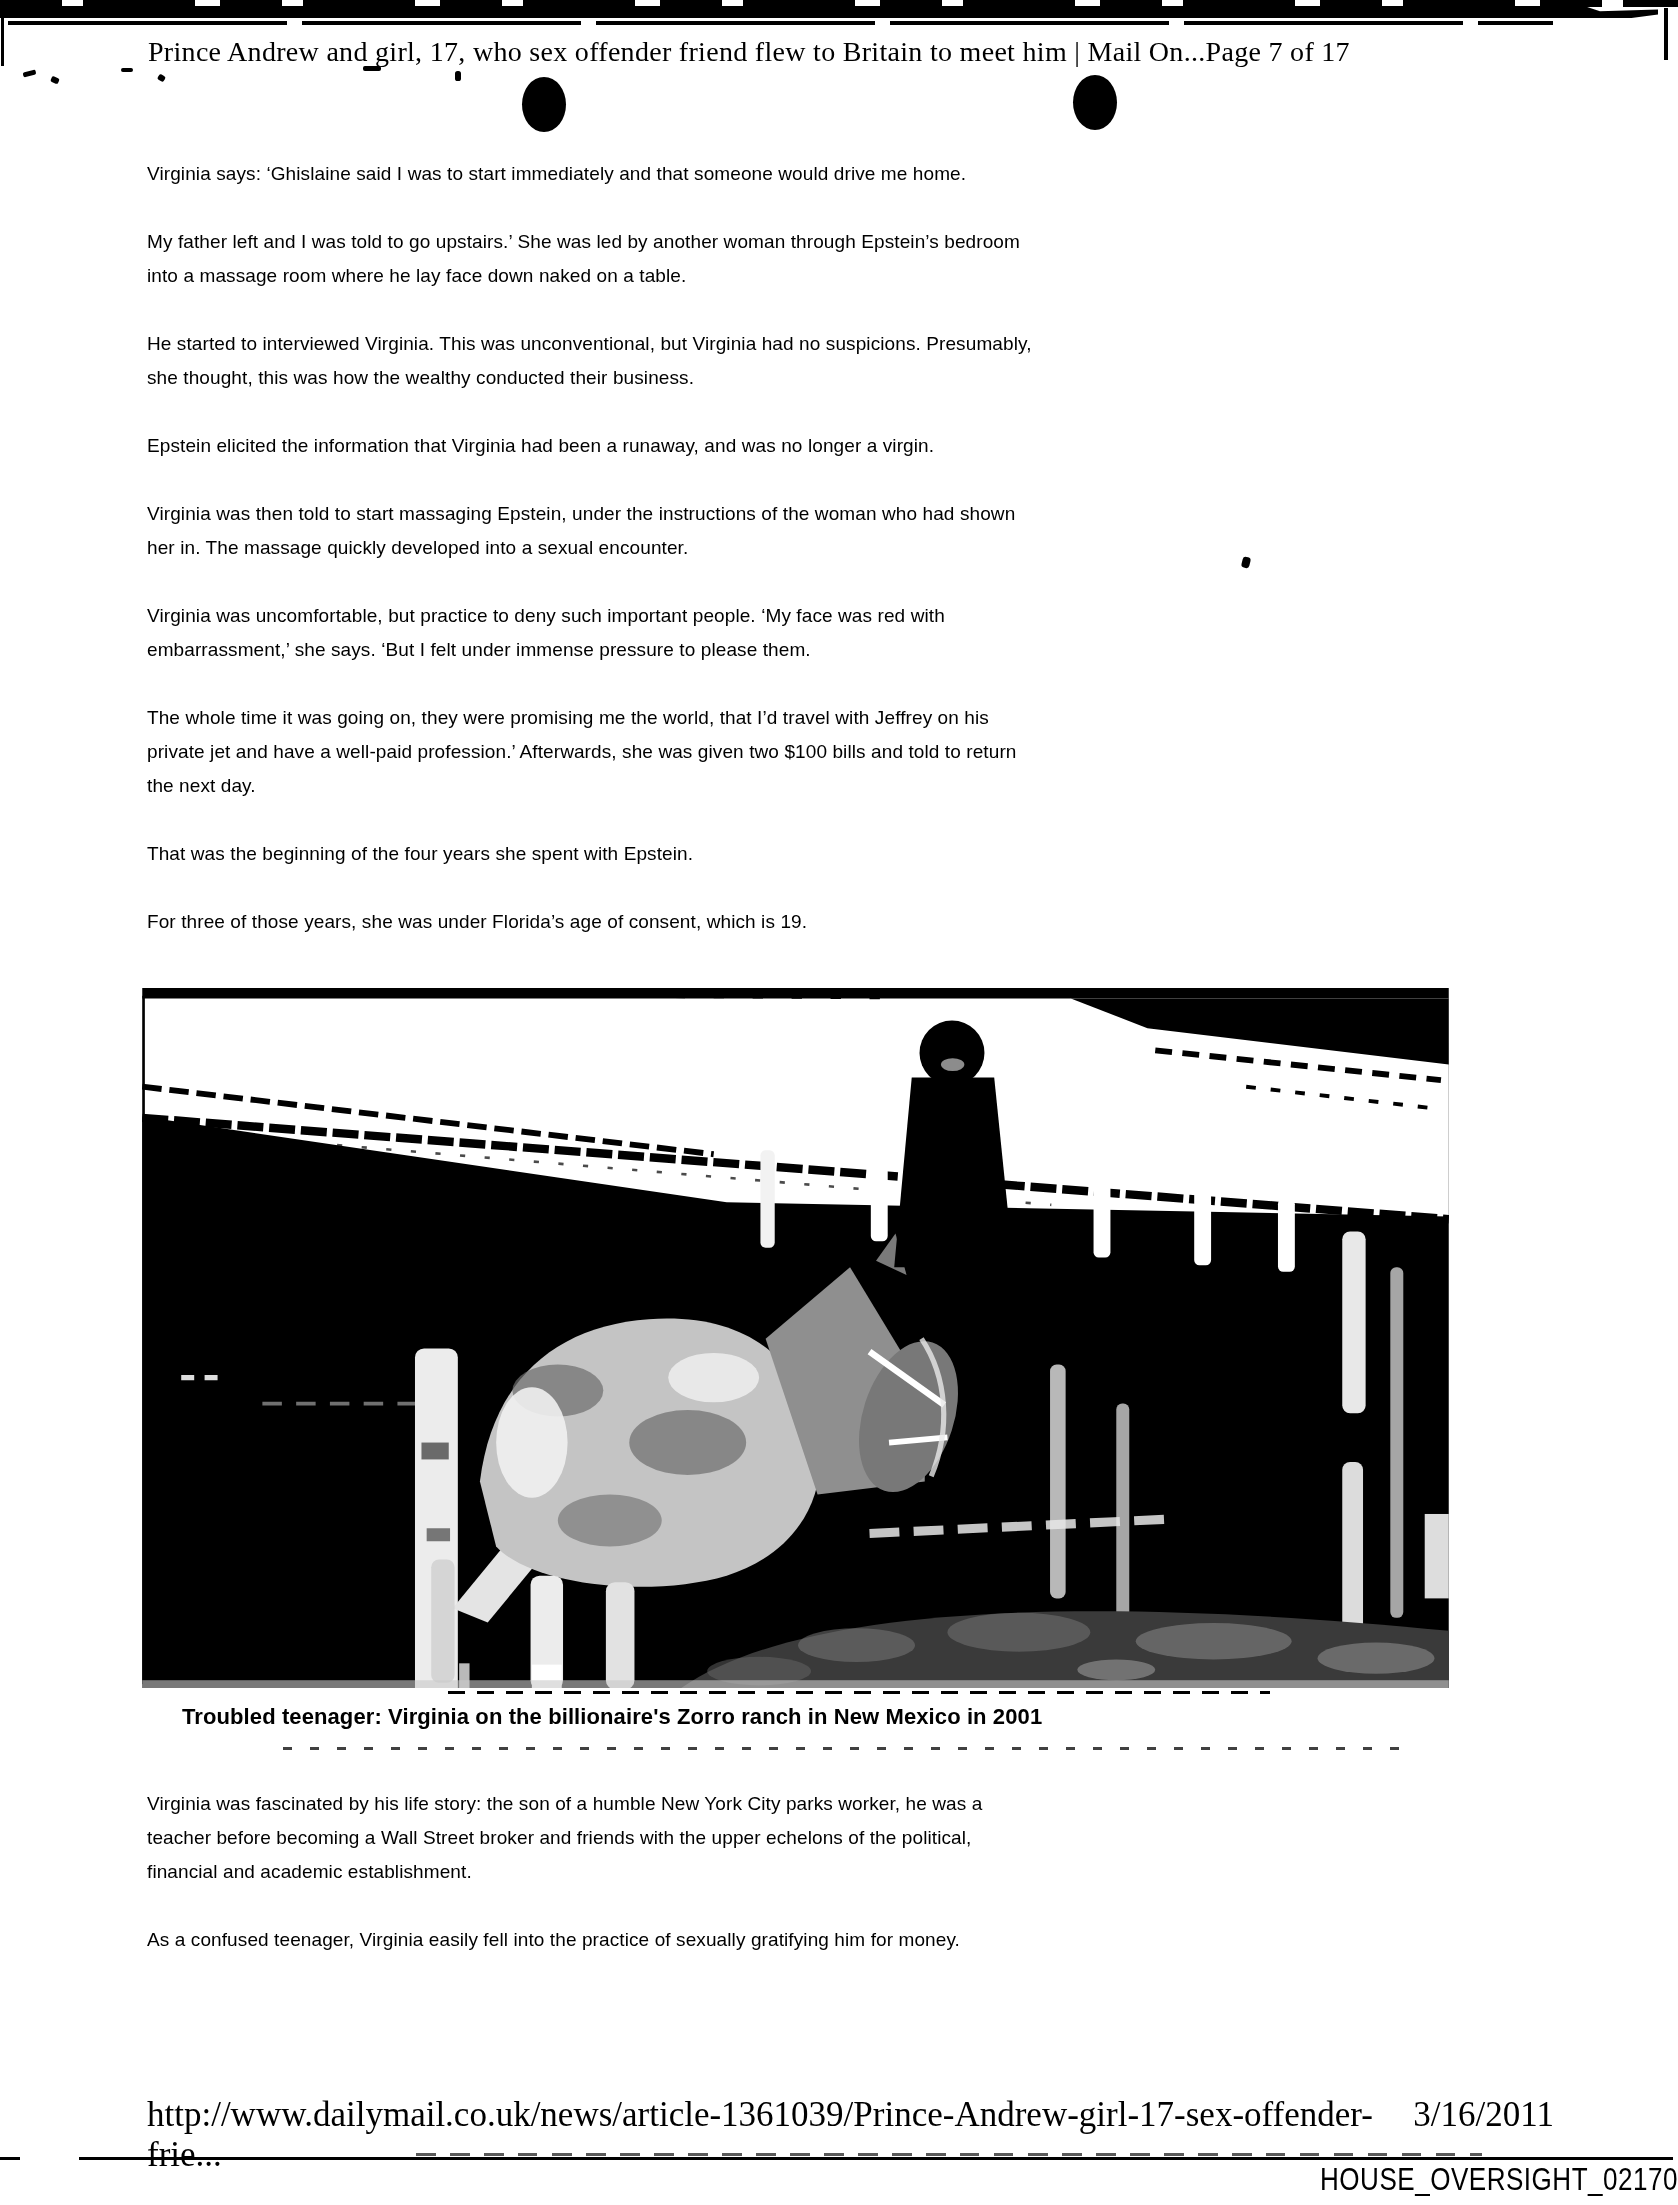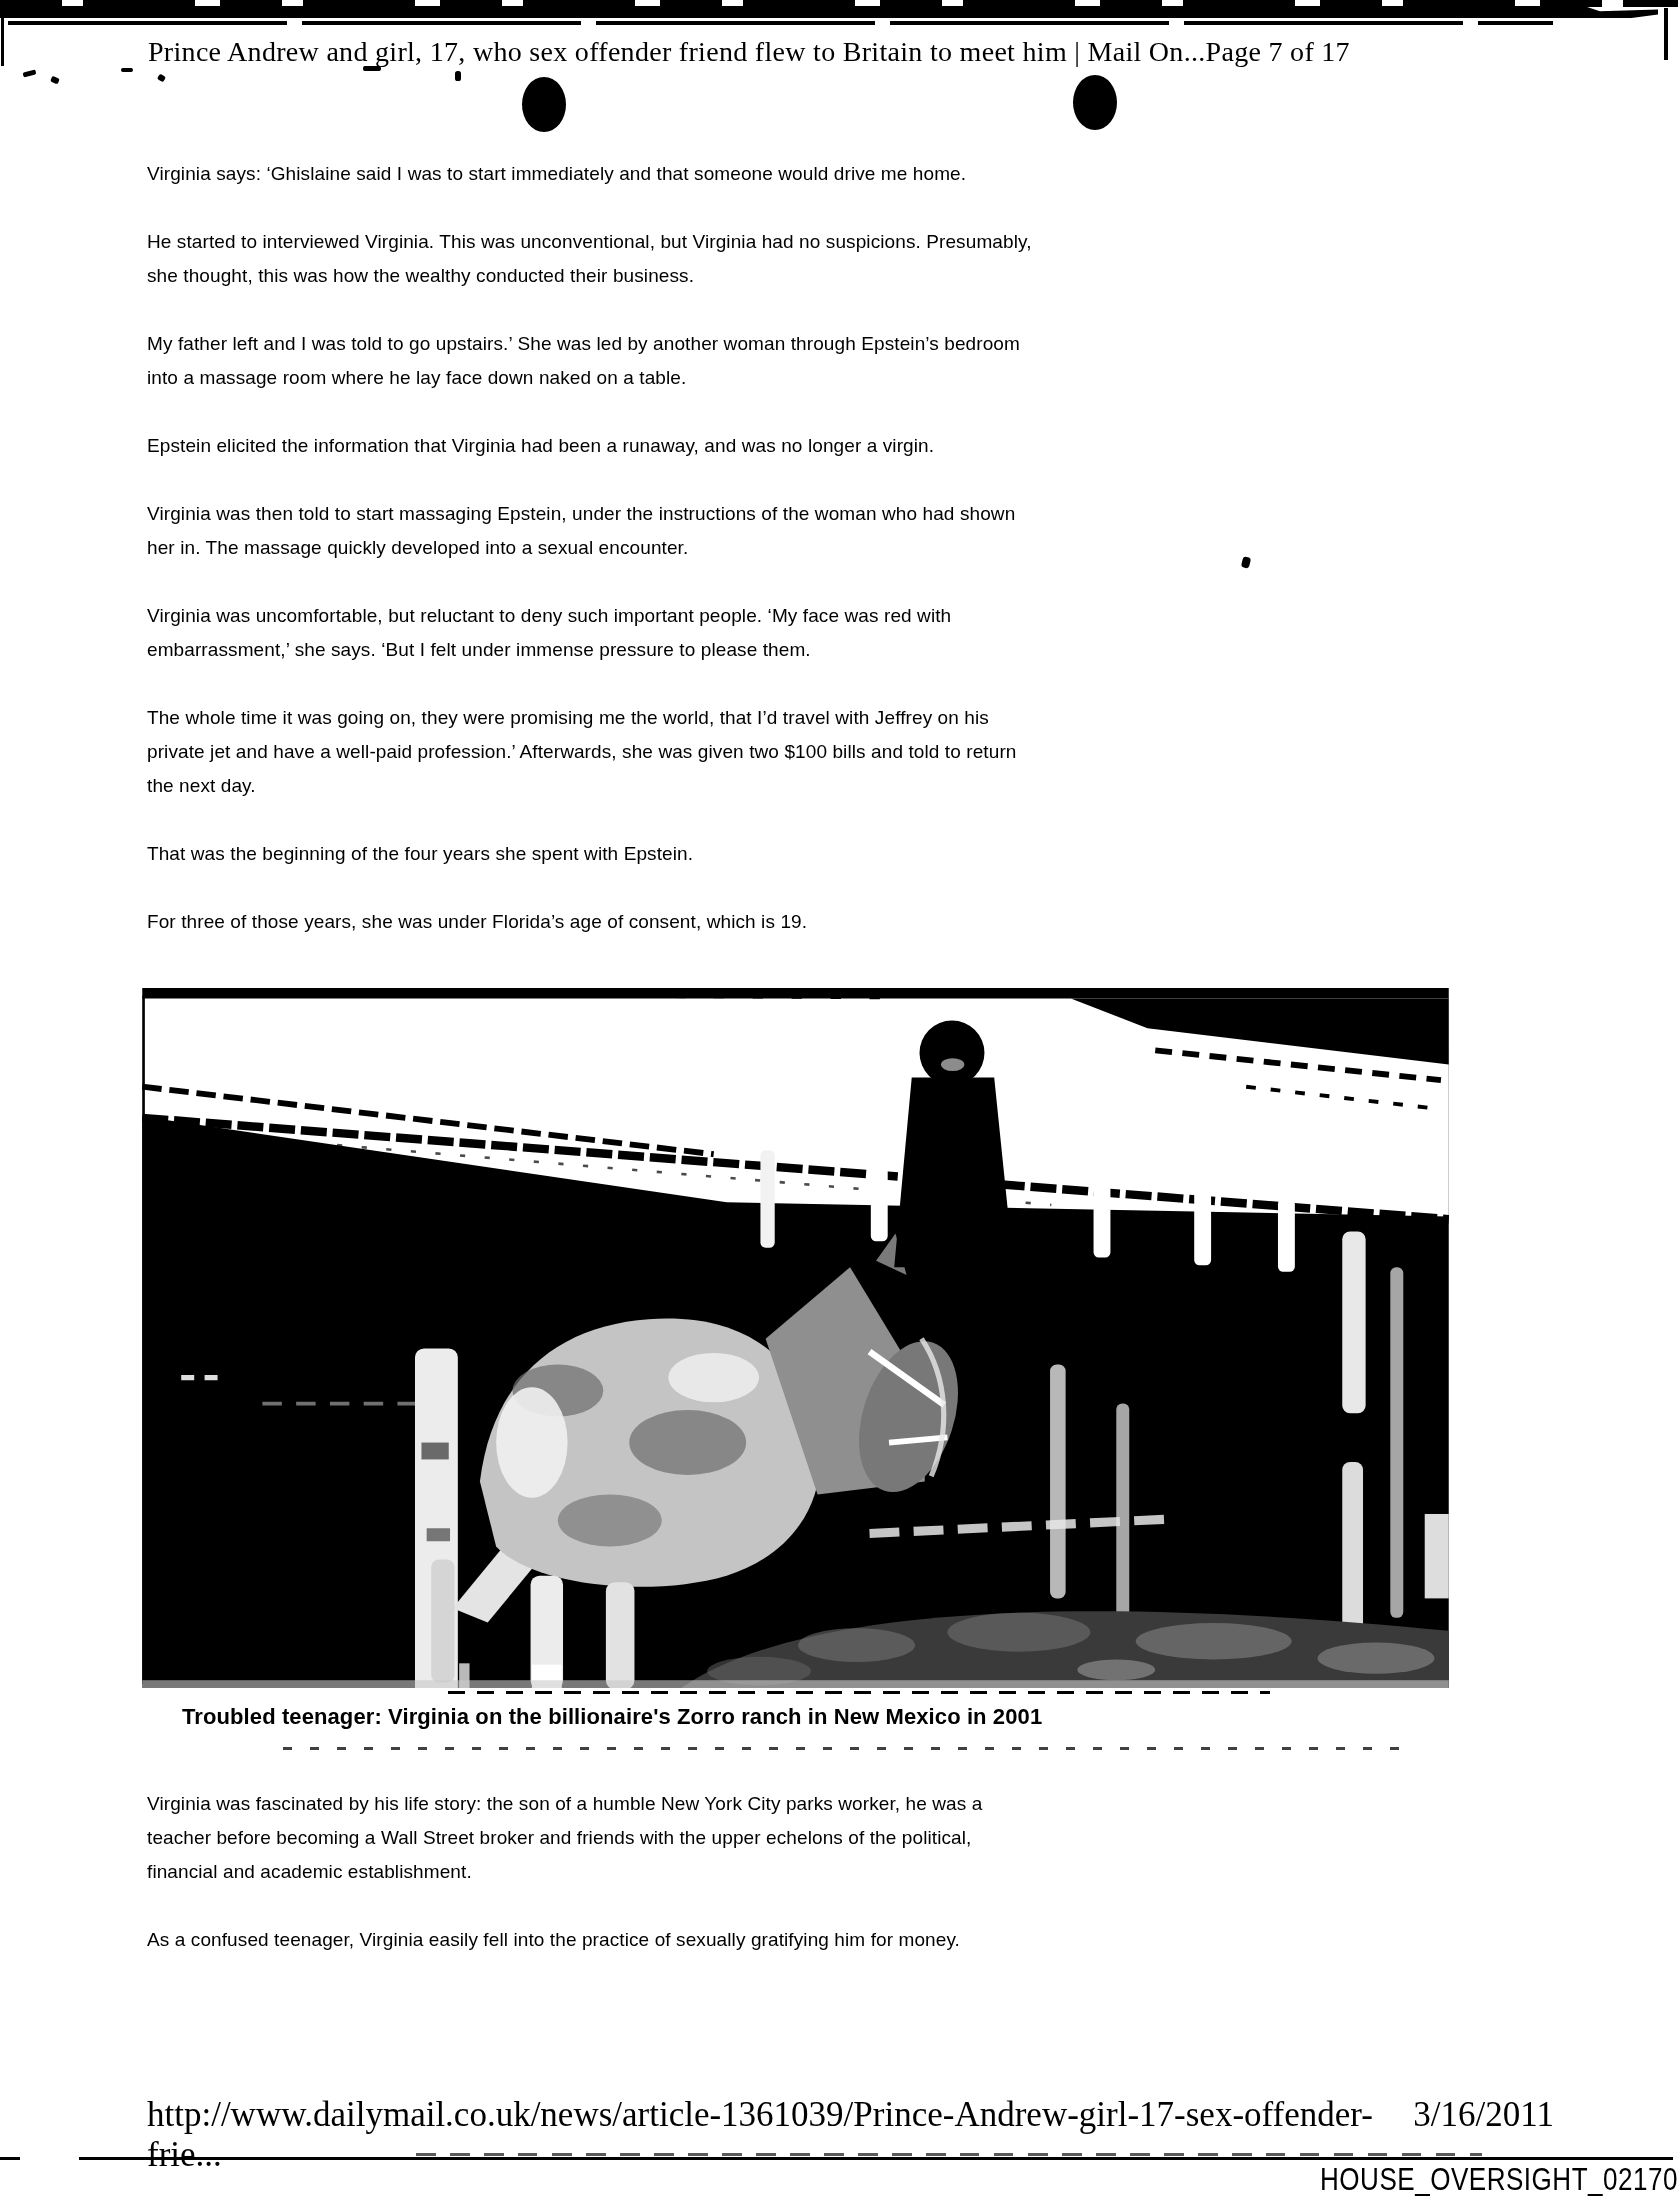--- a/index.html
+++ b/index.html
@@ -73,28 +73,28 @@
   <div class="speck sp3"></div>
   <div class="speck sp4"></div>
   <div class="speck sp5"></div>
   <div class="speck sp6"></div>
   <div class="speck stray-mark"></div>
 
   <div class="header-line">Prince Andrew and girl, 17, who sex offender friend flew to Britain to meet him | Mail On...Page 7 of 17</div>
 
   <div class="body-text block-1">
     <p>Virginia says: ‘Ghislaine said I was to start immediately and that someone would drive me home.</p>
+    <p>My father left and I was told to go upstairs.’ She was led by another woman through Epstein’s bedroom
+into a massage room where he lay face down naked on a table.</p>
     <p>He started to interviewed Virginia. This was unconventional, but Virginia had no suspicions. Presumably,
 she thought, this was how the wealthy conducted their business.</p>
-    <p>My father left and I was told to go upstairs.’ She was led by another woman through Epstein’s bedroom
-into a massage room where he lay face down naked on a table.</p>
     <p>Epstein elicited the information that Virginia had been a runaway, and was no longer a virgin.</p>
     <p>Virginia was then told to start massaging Epstein, under the instructions of the woman who had shown
 her in. The massage quickly developed into a sexual encounter.</p>
-    <p>Virginia was uncomfortable, but reluctant to deny such important people. ‘My face was red with
+    <p>Virginia was uncomfortable, but practice to deny such important people. ‘My face was red with
 embarrassment,’ she says. ‘But I felt under immense pressure to please them.</p>
     <p>The whole time it was going on, they were promising me the world, that I’d travel with Jeffrey on his
 private jet and have a well-paid profession.’ Afterwards, she was given two $100 bills and told to return
 the next day.</p>
     <p>That was the beginning of the four years she spent with Epstein.</p>
     <p>For three of those years, she was under Florida’s age of consent, which is 19.</p>
   </div>
 
   <figure class="photo-fig">
     <svg viewBox="0 0 2012 1078" width="1307" height="700" xmlns="http://www.w3.org/2000/svg">

